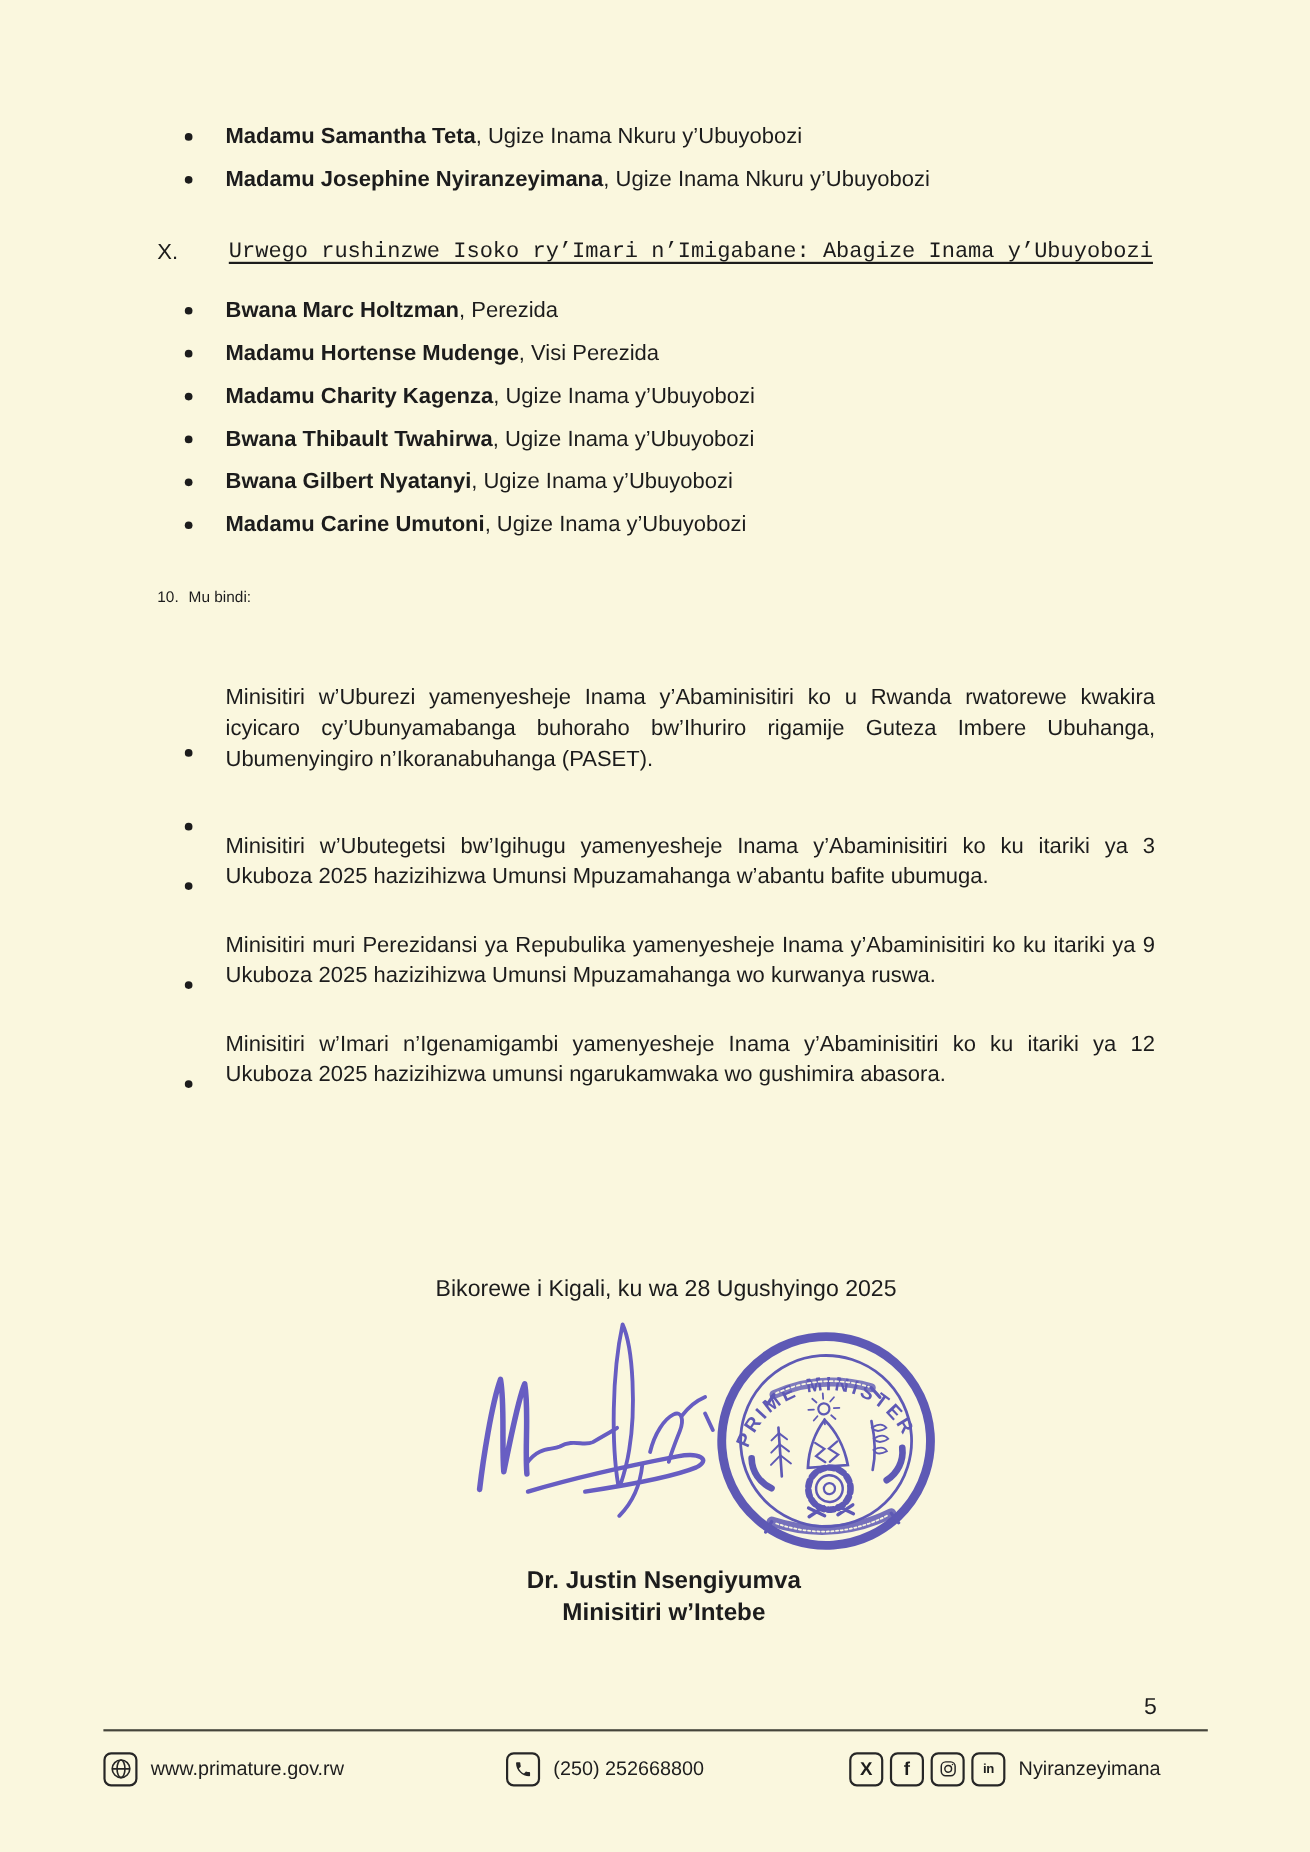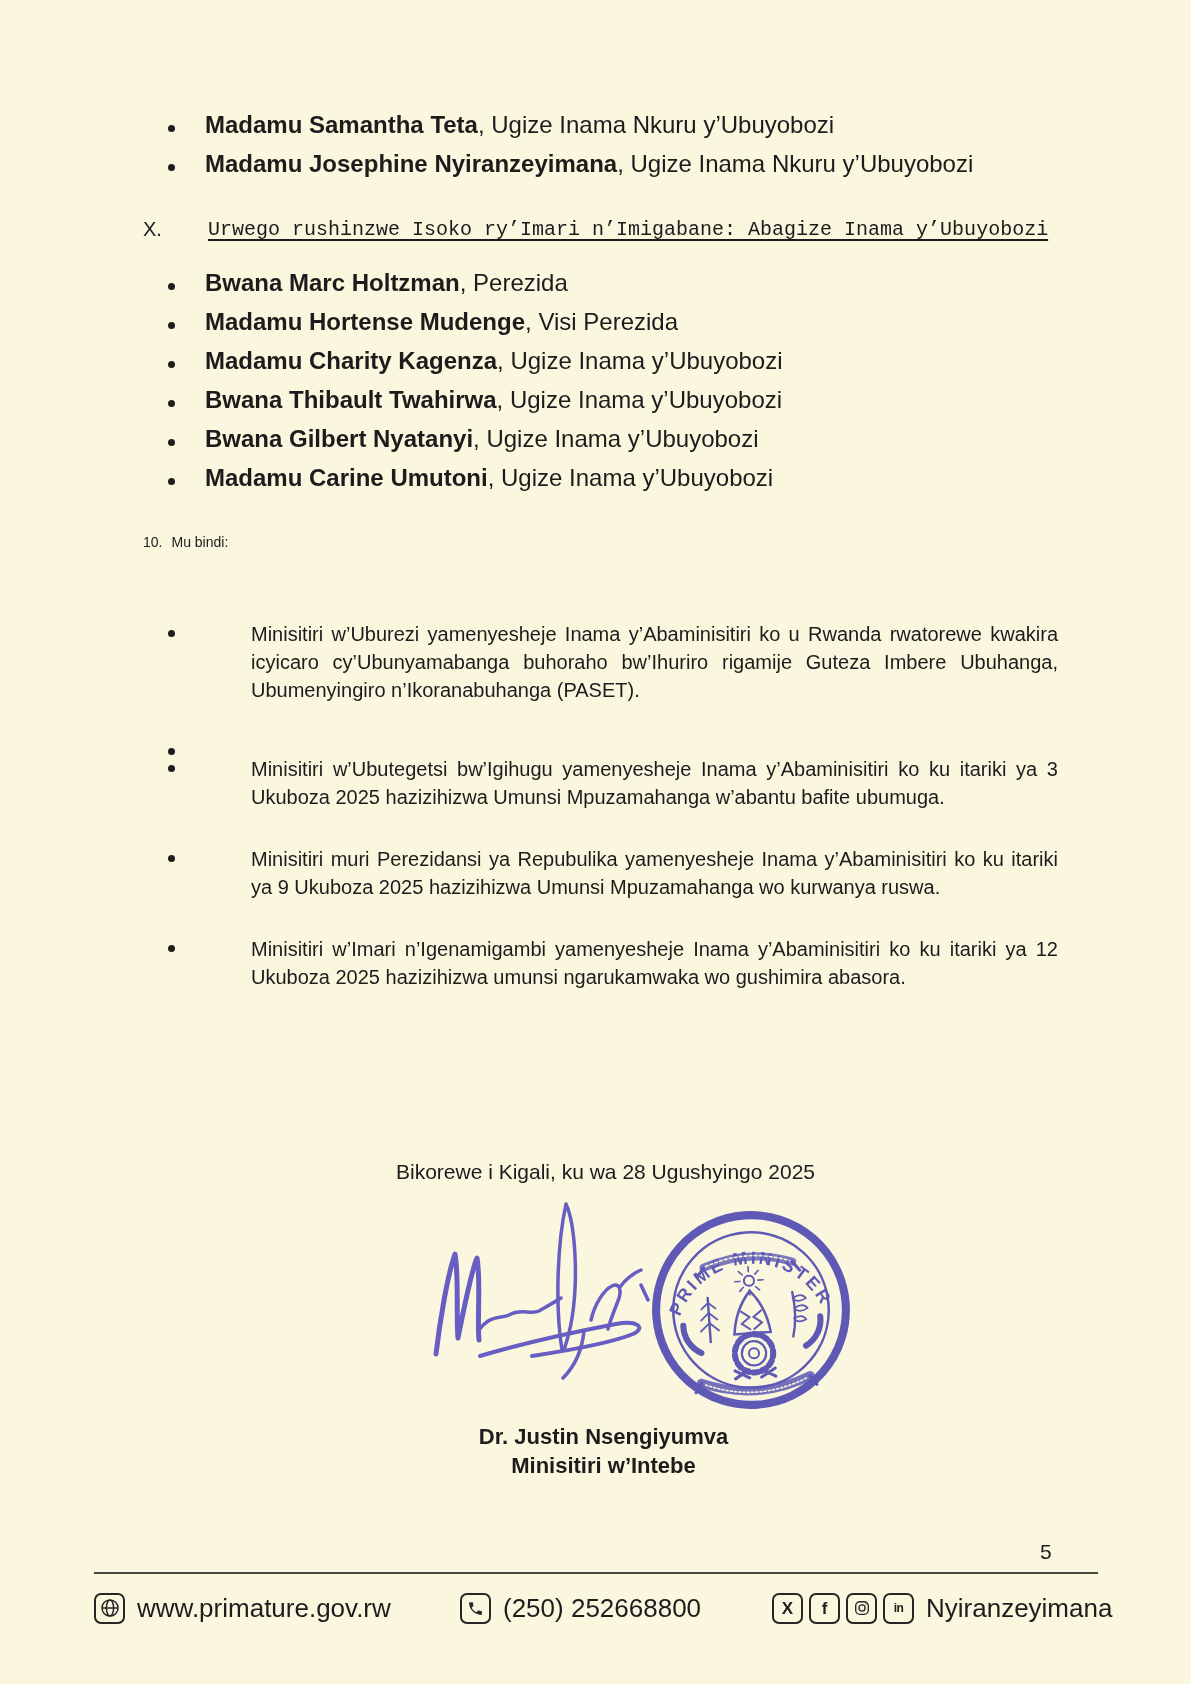--- a/index.html
+++ b/index.html
@@ -2,52 +2,52 @@
 <html><head>
 <meta charset="utf-8">
 <style>
   html,body{margin:0;padding:0;background:#FAF7DE;}
   .page{
     position:relative;width:1191px;height:1684px;background:#FAF7DE;
     font-family:"Liberation Sans",sans-serif;color:#1c1c1c;overflow:hidden;
   }
   
   .blist{position:absolute;left:168px;width:890px;}
-  .bitem{display:flex;align-items:center;font-size:24px;margin-bottom:18px;line-height:21px;}
+  .bitem{display:flex;align-items:flex-start;font-size:20px;margin-bottom:18px;line-height:21px;}
   .dot{flex:0 0 auto;width:7px;height:7px;border-radius:50%;background:#1c1c1c;margin-top:7px;}
   .btext{margin-left:30px;}
   .bname{font-weight:bold;}
   
   .heading{position:absolute;left:143px;top:218px;display:flex;font-size:20px;width:950px;}
   .heading .numeral{width:65px;flex:0 0 auto;}
   .heading .title{text-decoration:underline;text-underline-offset:4px;font-family:Liberation Mono, monospace;}
   
   .mubindi{position:absolute;left:143px;top:534px;font-size:14px;}
   .mubindi .num{margin-right:9px;}
   
   .misc{position:absolute;left:168px;top:620px;width:890px;}
-  .mitem{display:flex;align-items:flex-start;gap:46px;}
+  .mitem{display:flex;align-items:center;}
   .mitem .dot{margin-top:10px;}
   .mitem p{width:845px;margin:0 0 34px 30px;font-size:20px;line-height:28px;text-align:justify;}
   
   .placedate{position:absolute;left:10px;top:1160px;width:1191px;text-align:center;font-size:21px;}
   .signerblock{position:absolute;left:8px;top:1422px;width:1191px;text-align:center;font-weight:bold;font-size:22px;line-height:29px;}
   .sig{position:absolute;left:424px;top:1190px;width:240px;height:192px;}
   .stamp{position:absolute;left:650px;top:1202px;width:202px;height:216px;}
   
   .pagenum{position:absolute;left:1040px;top:1540px;width:40px;font-size:21px;}
   .rule{position:absolute;left:94px;top:1572px;width:1004px;height:2px;background:#45453b;}
   .fgroup{position:absolute;top:1590px;display:flex;align-items:center;height:36px;}
   .fg-site{left:94px;}
   .fg-phone{left:460px;}
   .fg-social{left:772px;}
   .icbox{width:31px;height:31px;border:2px solid #262626;border-radius:7px;box-sizing:border-box;
          display:flex;align-items:center;justify-content:center;flex:0 0 auto;margin-right:6px;
          font-weight:bold;color:#1d1d1d;background:transparent;}
-  .ftext{font-size:26px;color:#1d1d1d;margin-left:6px;white-space:nowrap;}
+  .ftext{font-size:18px;color:#1d1d1d;margin-left:6px;white-space:nowrap;}
   .glyph{font-size:17px;line-height:1;}
   .glyph-in{font-size:12px;letter-spacing:-0.5px;}
 </style>
 </head>
 <body>
 
 <div class="page">
 
   <div class="blist" style="top:114px">
 

